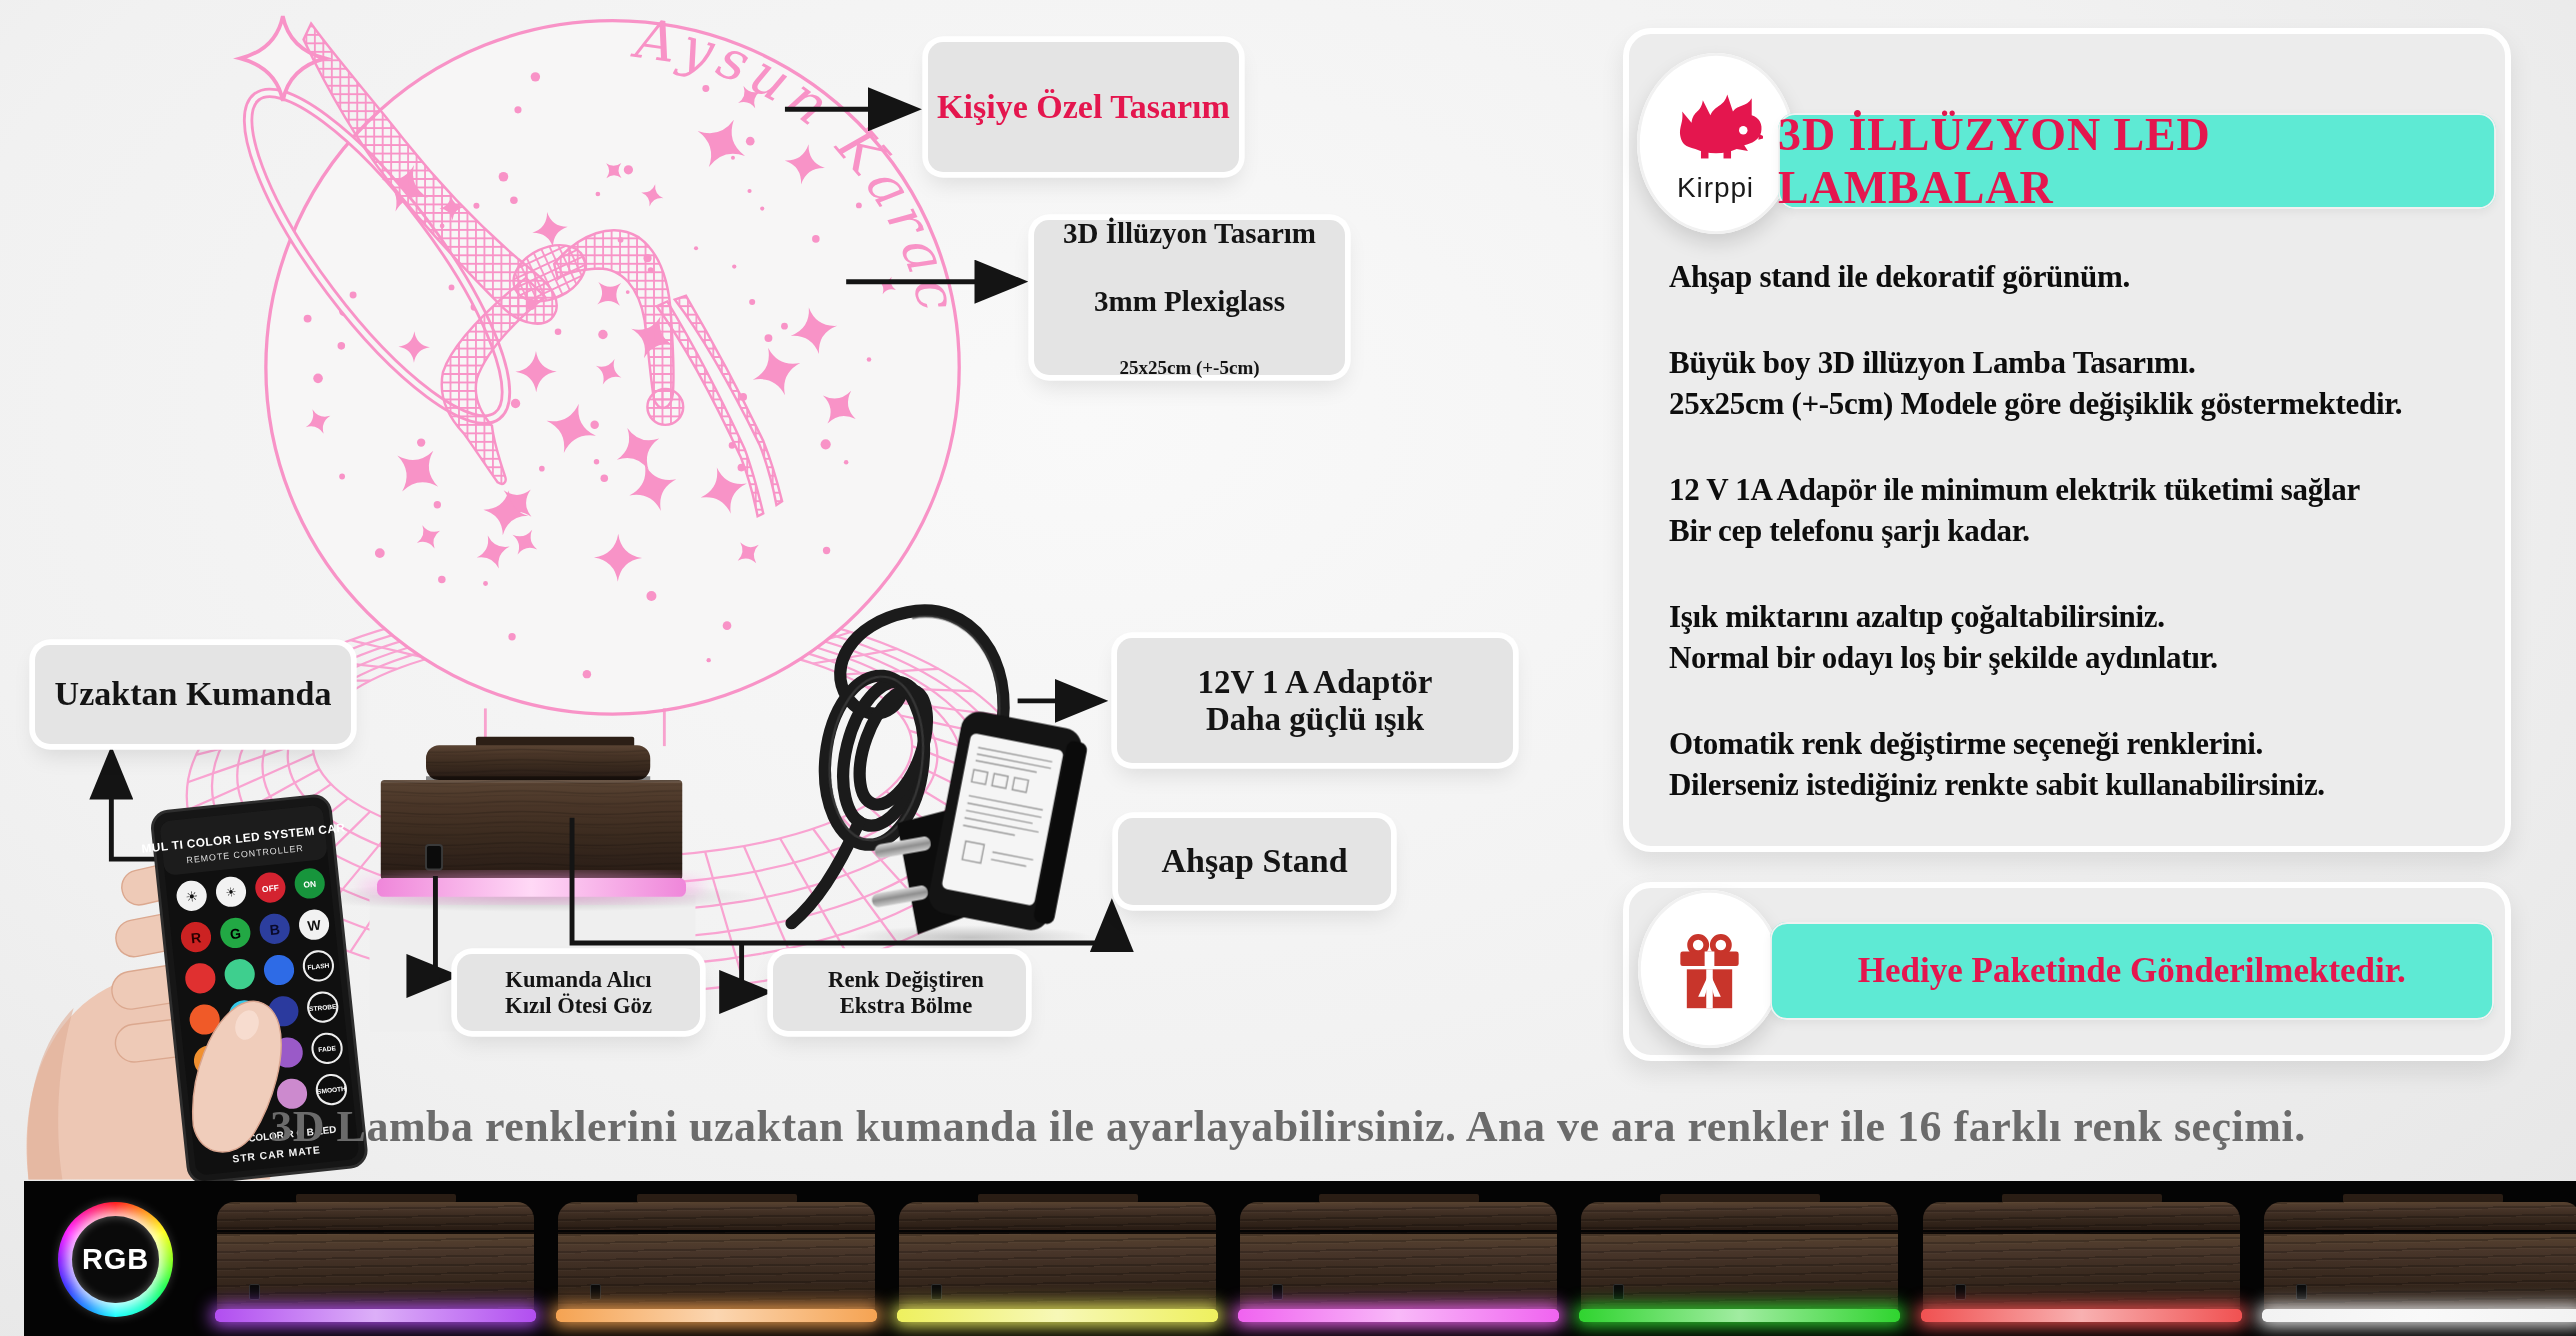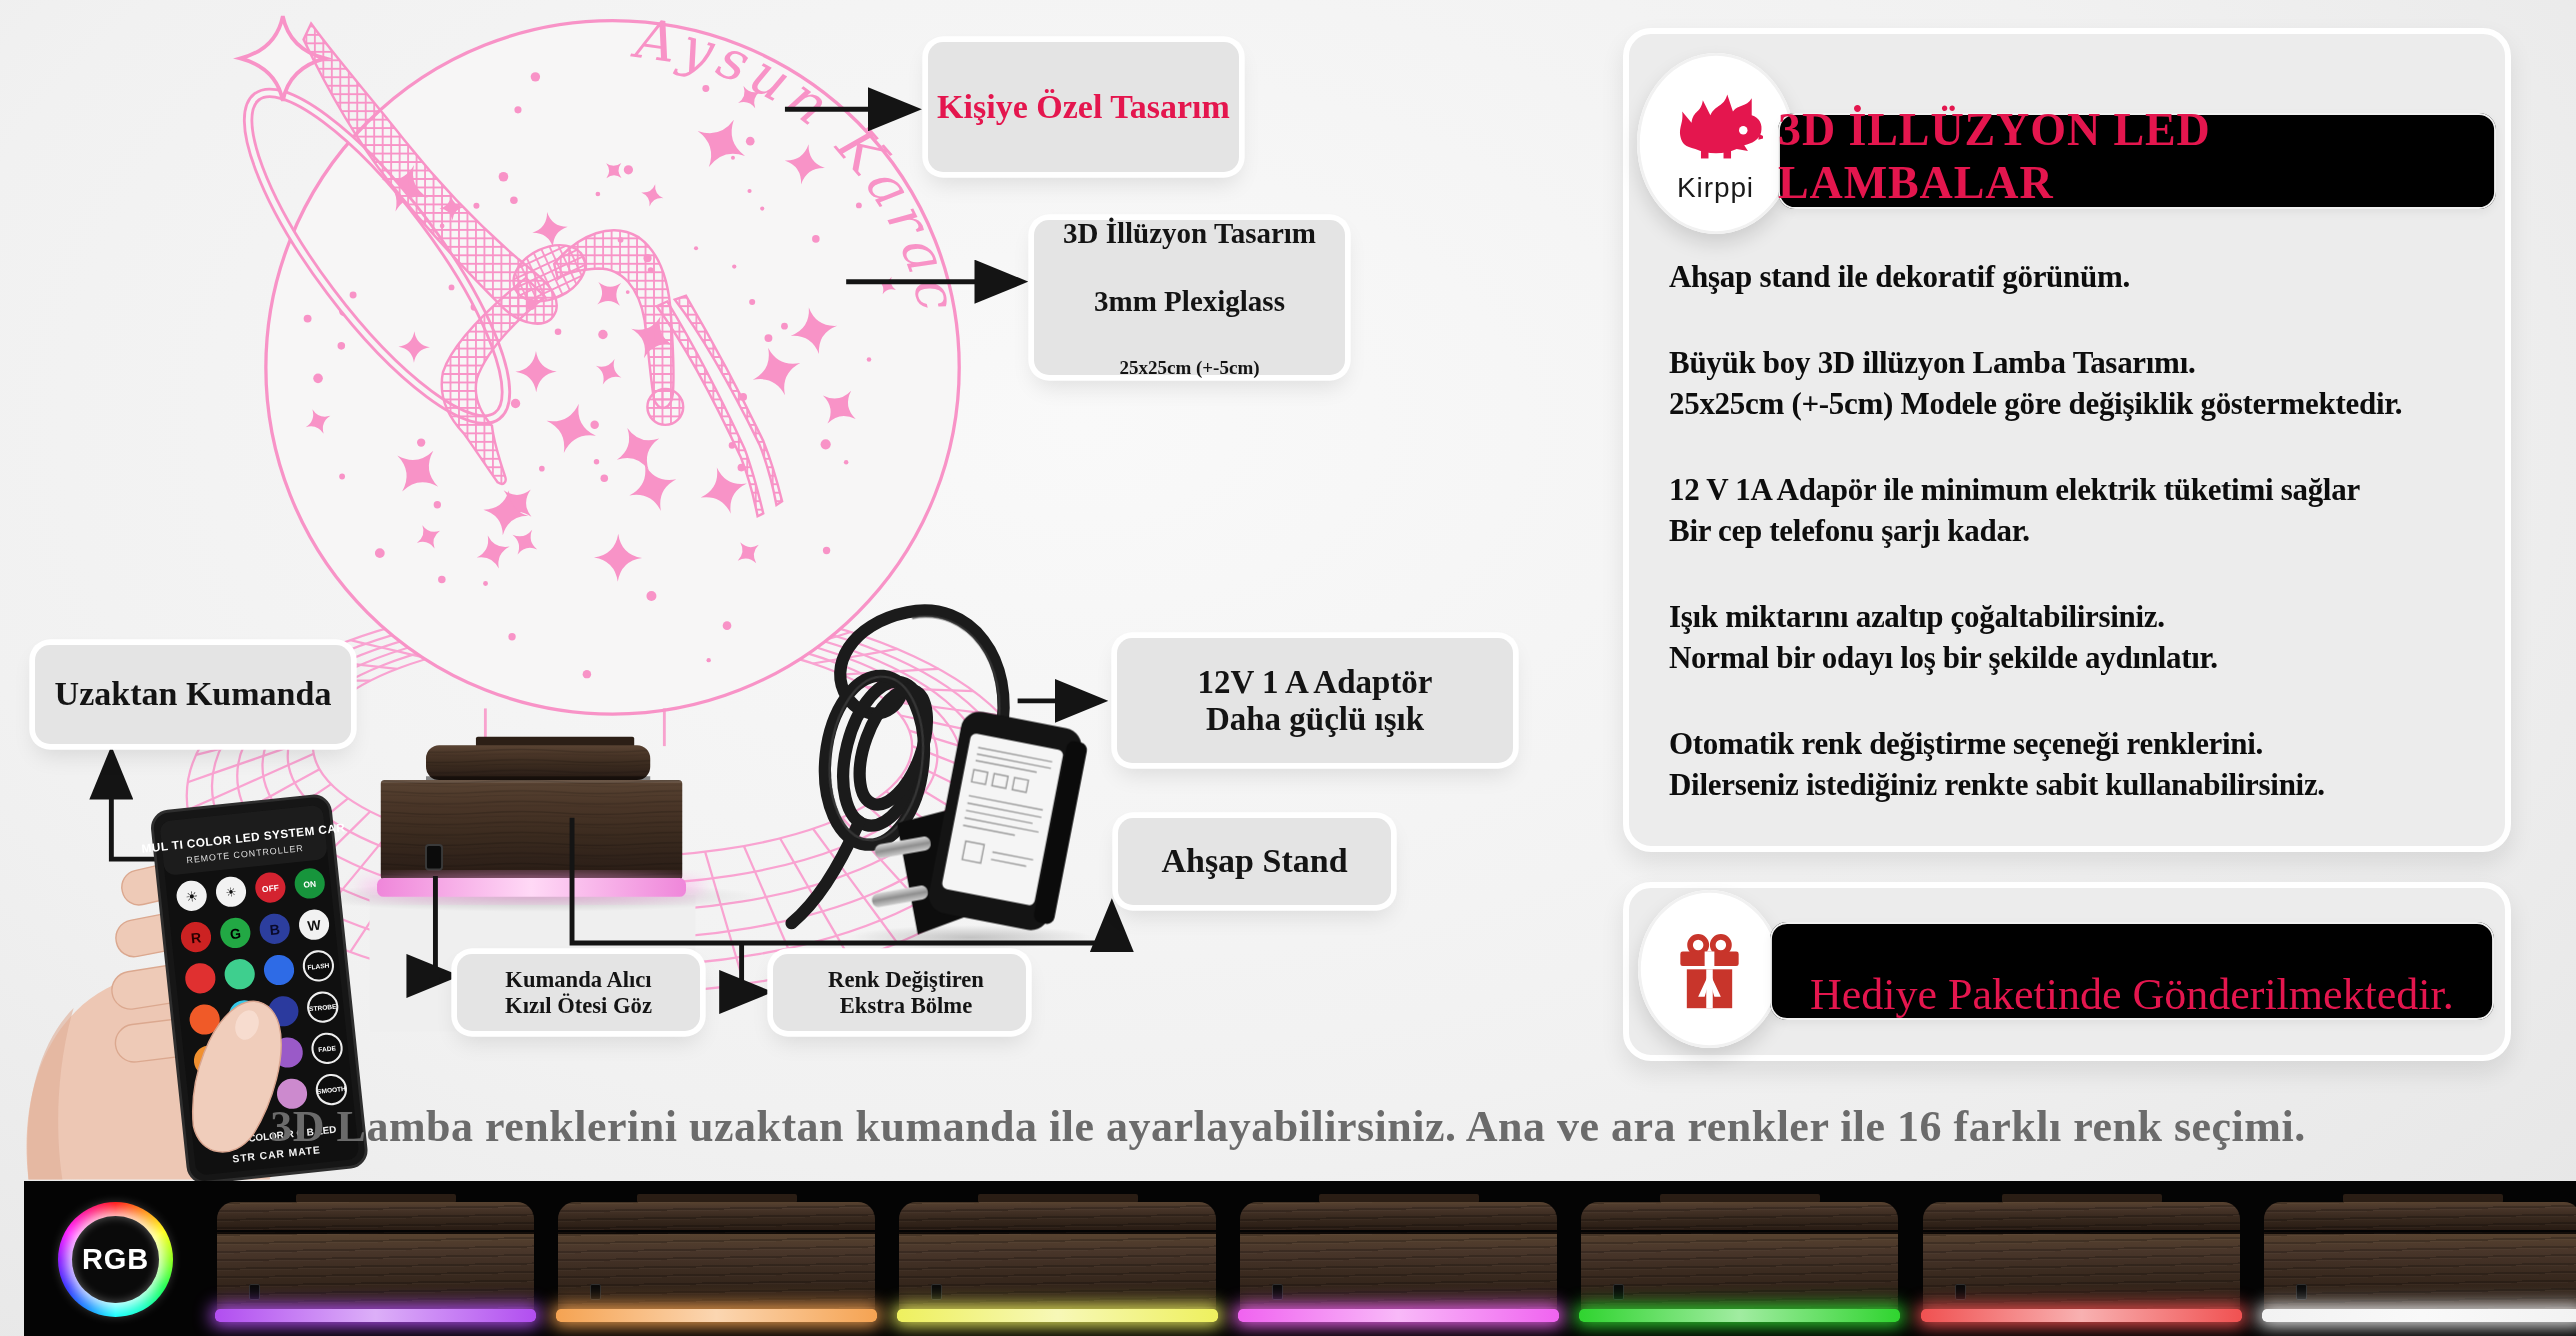--- a/index.html
+++ b/index.html
@@ -21,23 +21,23 @@
            text-align:center;font-weight:bold;color:#141414;line-height:1.12;}
   .callout .acc{color:var(--accent);}
   .callout .small{font-size:19px;margin-top:3.8px;}
 
   
   .panel{position:absolute;left:1623px;width:888px;background:#ececec;border:6.6px solid #fff;
          border-radius:28px;box-sizing:border-box;box-shadow:0 11.3px 24.5px rgba(0,0,0,.09);}
   .logo-ellipse{position:absolute;background:#fff;border-radius:50%;
          box-shadow:0 9.4px 19px rgba(0,0,0,.13), inset 0 0 0 2.8px #f1f1f1;
          display:flex;flex-direction:column;align-items:center;justify-content:center;}
-  .title-bar{position:absolute;background:#000000;border-radius:17px;
+  .title-bar{position:absolute;background:#5eead4;border-radius:17px;
          box-shadow:inset 0 0 0 1.9px #f1f1f1, 0 3.8px 9.4px rgba(0,0,0,.05);
-         display:flex;align-items:flex-end;justify-content:center;}
+         display:flex;align-items:center;justify-content:center;}
   .info-text{position:absolute;left:40px;top:222px;right:26px;font-size:31px;font-weight:bold;color:#0d0d0d;}
   .info-text p{margin:0 0 45px 0;line-height:41px;letter-spacing:-0.3px;}
   .brand-word{font-family:"Liberation Sans",sans-serif;font-size:28px;color:#1a1a1a;letter-spacing:0.9px;margin-top:1.9px;}
 
   
   .tagline{position:absolute;left:0;right:0;top:1101px;text-align:center;font-size:44px;
            font-weight:bold;color:#6b6b6b;letter-spacing:0.5px;}
 
   
   .strip{position:absolute;left:0;top:1181px;width:2576px;height:156px;background:#040404;margin-left:24px;}
@@ -461,21 +461,21 @@
         <circle cx="36" cy="22" r="10" fill="none" stroke="#c8352b" stroke-width="7"></circle>
         <circle cx="64" cy="22" r="10" fill="none" stroke="#c8352b" stroke-width="7"></circle>
         <rect x="14" y="30" width="72" height="18" rx="3" fill="#c8352b"></rect>
         <rect x="22" y="52" width="56" height="48" fill="#c8352b"></rect>
         <rect x="44" y="30" width="12" height="18" fill="#ffffff"></rect>
         <rect x="46" y="52" width="8" height="48" fill="#ffffff"></rect>
         <path d="M50,56 L36,86 L44,86 L50,66 L56,86 L64,86 Z" fill="#ffffff"></path>
       </svg>
     </div>
     <div class="title-bar" style="left:141px;top:34px;right:11.3px;height:98px;">
-      <span style="font-size:44px;font-weight:normal;color:var(--accent);">Hediye Paketinde Gönderilmektedir.</span>
+      <span style="font-size:35px;font-weight:bold;color:var(--accent);">Hediye Paketinde Gönderilmektedir.</span>
     </div>
   </div>
 
   <div class="tagline">3D Lamba renklerini uzaktan kumanda ile ayarlayabilirsiniz. Ana ve ara renkler ile 16 farklı renk seçimi.</div>
 
   <div class="strip">
     <div class="rgb-ring">
       <div class="rgb-core">
           <span>RGB</span>
         </div>

